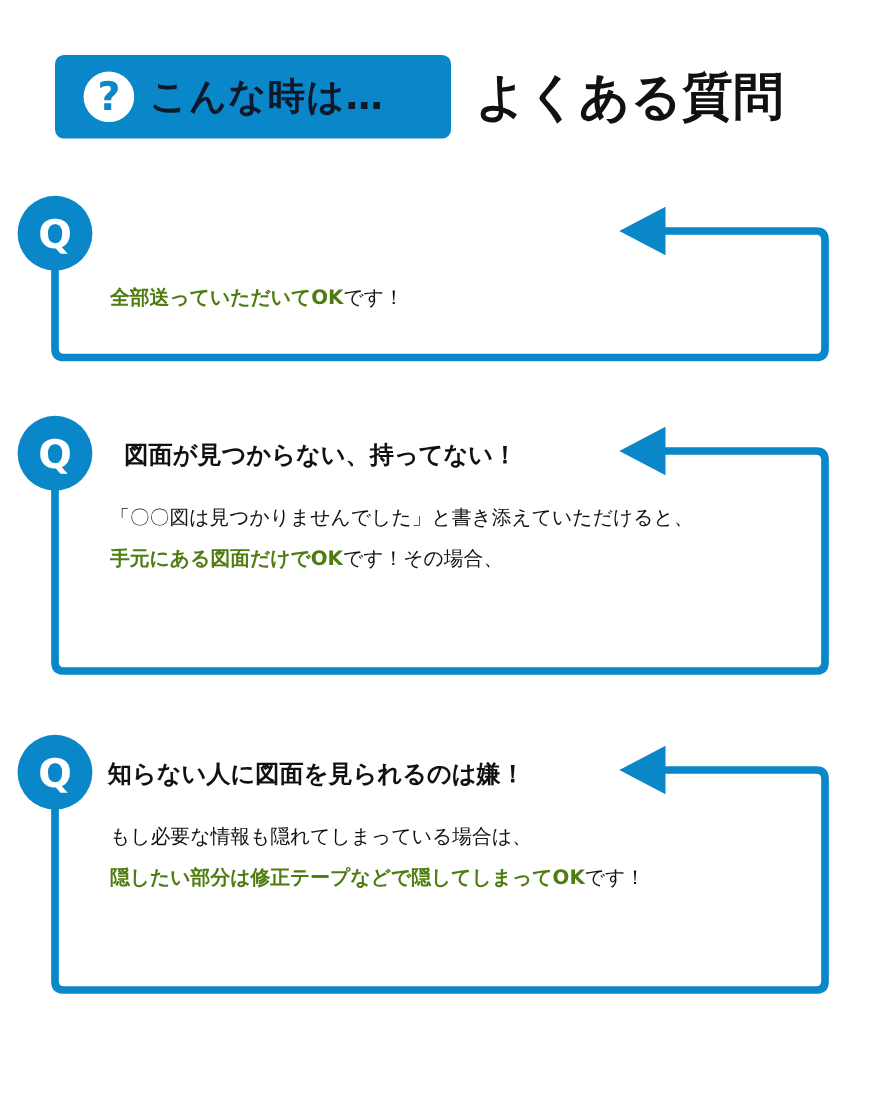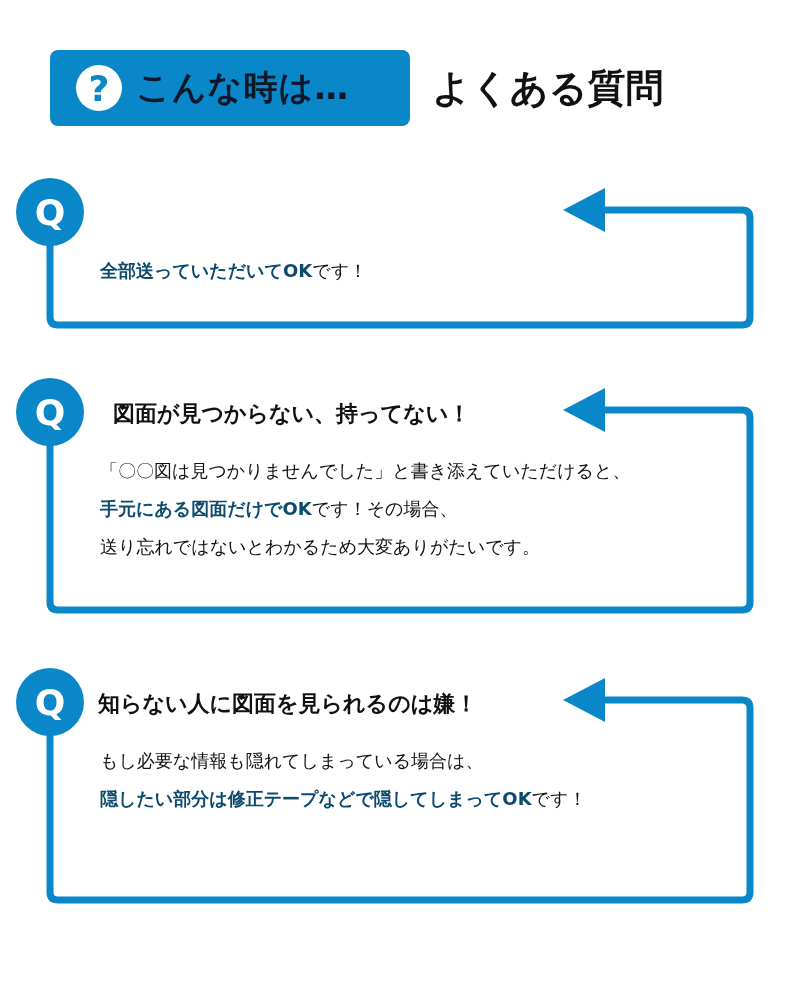--- a/index.html
+++ b/index.html
@@ -1,25 +1,25 @@
 <!DOCTYPE html>
 <html><head>
 <meta charset="utf-8">
 <style>
   html,body{margin:0;padding:0;background:#fff;}
   body{width:800px;height:1000px;position:relative;overflow:hidden;font-family:"DejaVu Sans","Liberation Sans",sans-serif;color:#111;}
   .hdr-badge{position:absolute;left:50px;top:50px;width:360px;height:76px;background:#0a87c8;border-radius:8px;display:flex;align-items:center;}
   .hdr-q{width:46px;height:46px;border-radius:50%;background:#fff;color:#0a87c8;font-weight:bold;font-size:36px;display:flex;align-items:center;justify-content:center;margin-left:26px;}
   .hdr-badge-text{color:#0f172a;font-weight:bold;font-size:34px;margin-left:14px;letter-spacing:1px;}
-  .hdr-title{position:absolute;left:432px;top:58px;font-size:38px;font-weight:bold;color:#111;line-height:60px;}
+  .hdr-title{position:absolute;left:432px;top:58px;font-size:46px;font-weight:bold;color:#111;line-height:60px;}
   .qa{position:absolute;left:0;width:800px;}
   .qa svg{position:absolute;left:0;top:0;}
   .q-label{position:absolute;left:98px;font-weight:bold;font-size:22px;color:#111;white-space:nowrap;}
   .answer{position:absolute;left:100px;font-size:18px;line-height:38px;color:#111;white-space:nowrap;}
-  .red{color:#0c4a6e;font-weight:bold;}
+  .red{color:#4d7c0f;font-weight:bold;}
   .q-letter{font-family:"DejaVu Sans",sans-serif;font-weight:bold;}
 </style>
 </head>
 <body>
 
 <div class="hdr-badge">
   <div class="hdr-q">?</div>
   <div class="hdr-badge-text">こんな時は…</div>
 </div>
 <div class="hdr-title">よくある質問</div>
@@ -40,21 +40,20 @@
   <svg width="800" height="245">
     <path d="M50 40 L50 227 Q50 235 58 235 L742 235 Q750 235 750 227 L750 43 Q750 35 742 35 L600 35" fill="none" stroke="#0a87c8" stroke-width="7"></path>
     <polygon points="563,35 605,13 605,57" fill="#0a87c8"></polygon>
     <circle cx="50" cy="37" r="34" fill="#0a87c8"></circle>
     <text x="50" y="50" text-anchor="middle" font-size="36" font-weight="bold" fill="#fff" class="q-letter">Q</text>
   </svg>
   <div class="q-label" style="top:24px;margin-left:15px;">図面が見つからない、持ってない！</div>
   <div class="answer" style="top:77px;">
     <div>「〇〇図は見つかりませんでした」と書き添えていただけると、</div>
     <div><span class="red">手元にある図面だけでOK</span><span>です！その場合、</span></div>
-    <div>送り忘れではないとわかるため大変ありがたいです。</div>
   </div>
 </div>
 
 <div class="qa" style="top:665px;height:245px;">
   <svg width="800" height="245">
     <path d="M50 40 L50 227 Q50 235 58 235 L742 235 Q750 235 750 227 L750 43 Q750 35 742 35 L600 35" fill="none" stroke="#0a87c8" stroke-width="7"></path>
     <polygon points="563,35 605,13 605,57" fill="#0a87c8"></polygon>
     <circle cx="50" cy="37" r="34" fill="#0a87c8"></circle>
     <text x="50" y="50" text-anchor="middle" font-size="36" font-weight="bold" fill="#fff" class="q-letter">Q</text>
   </svg>

